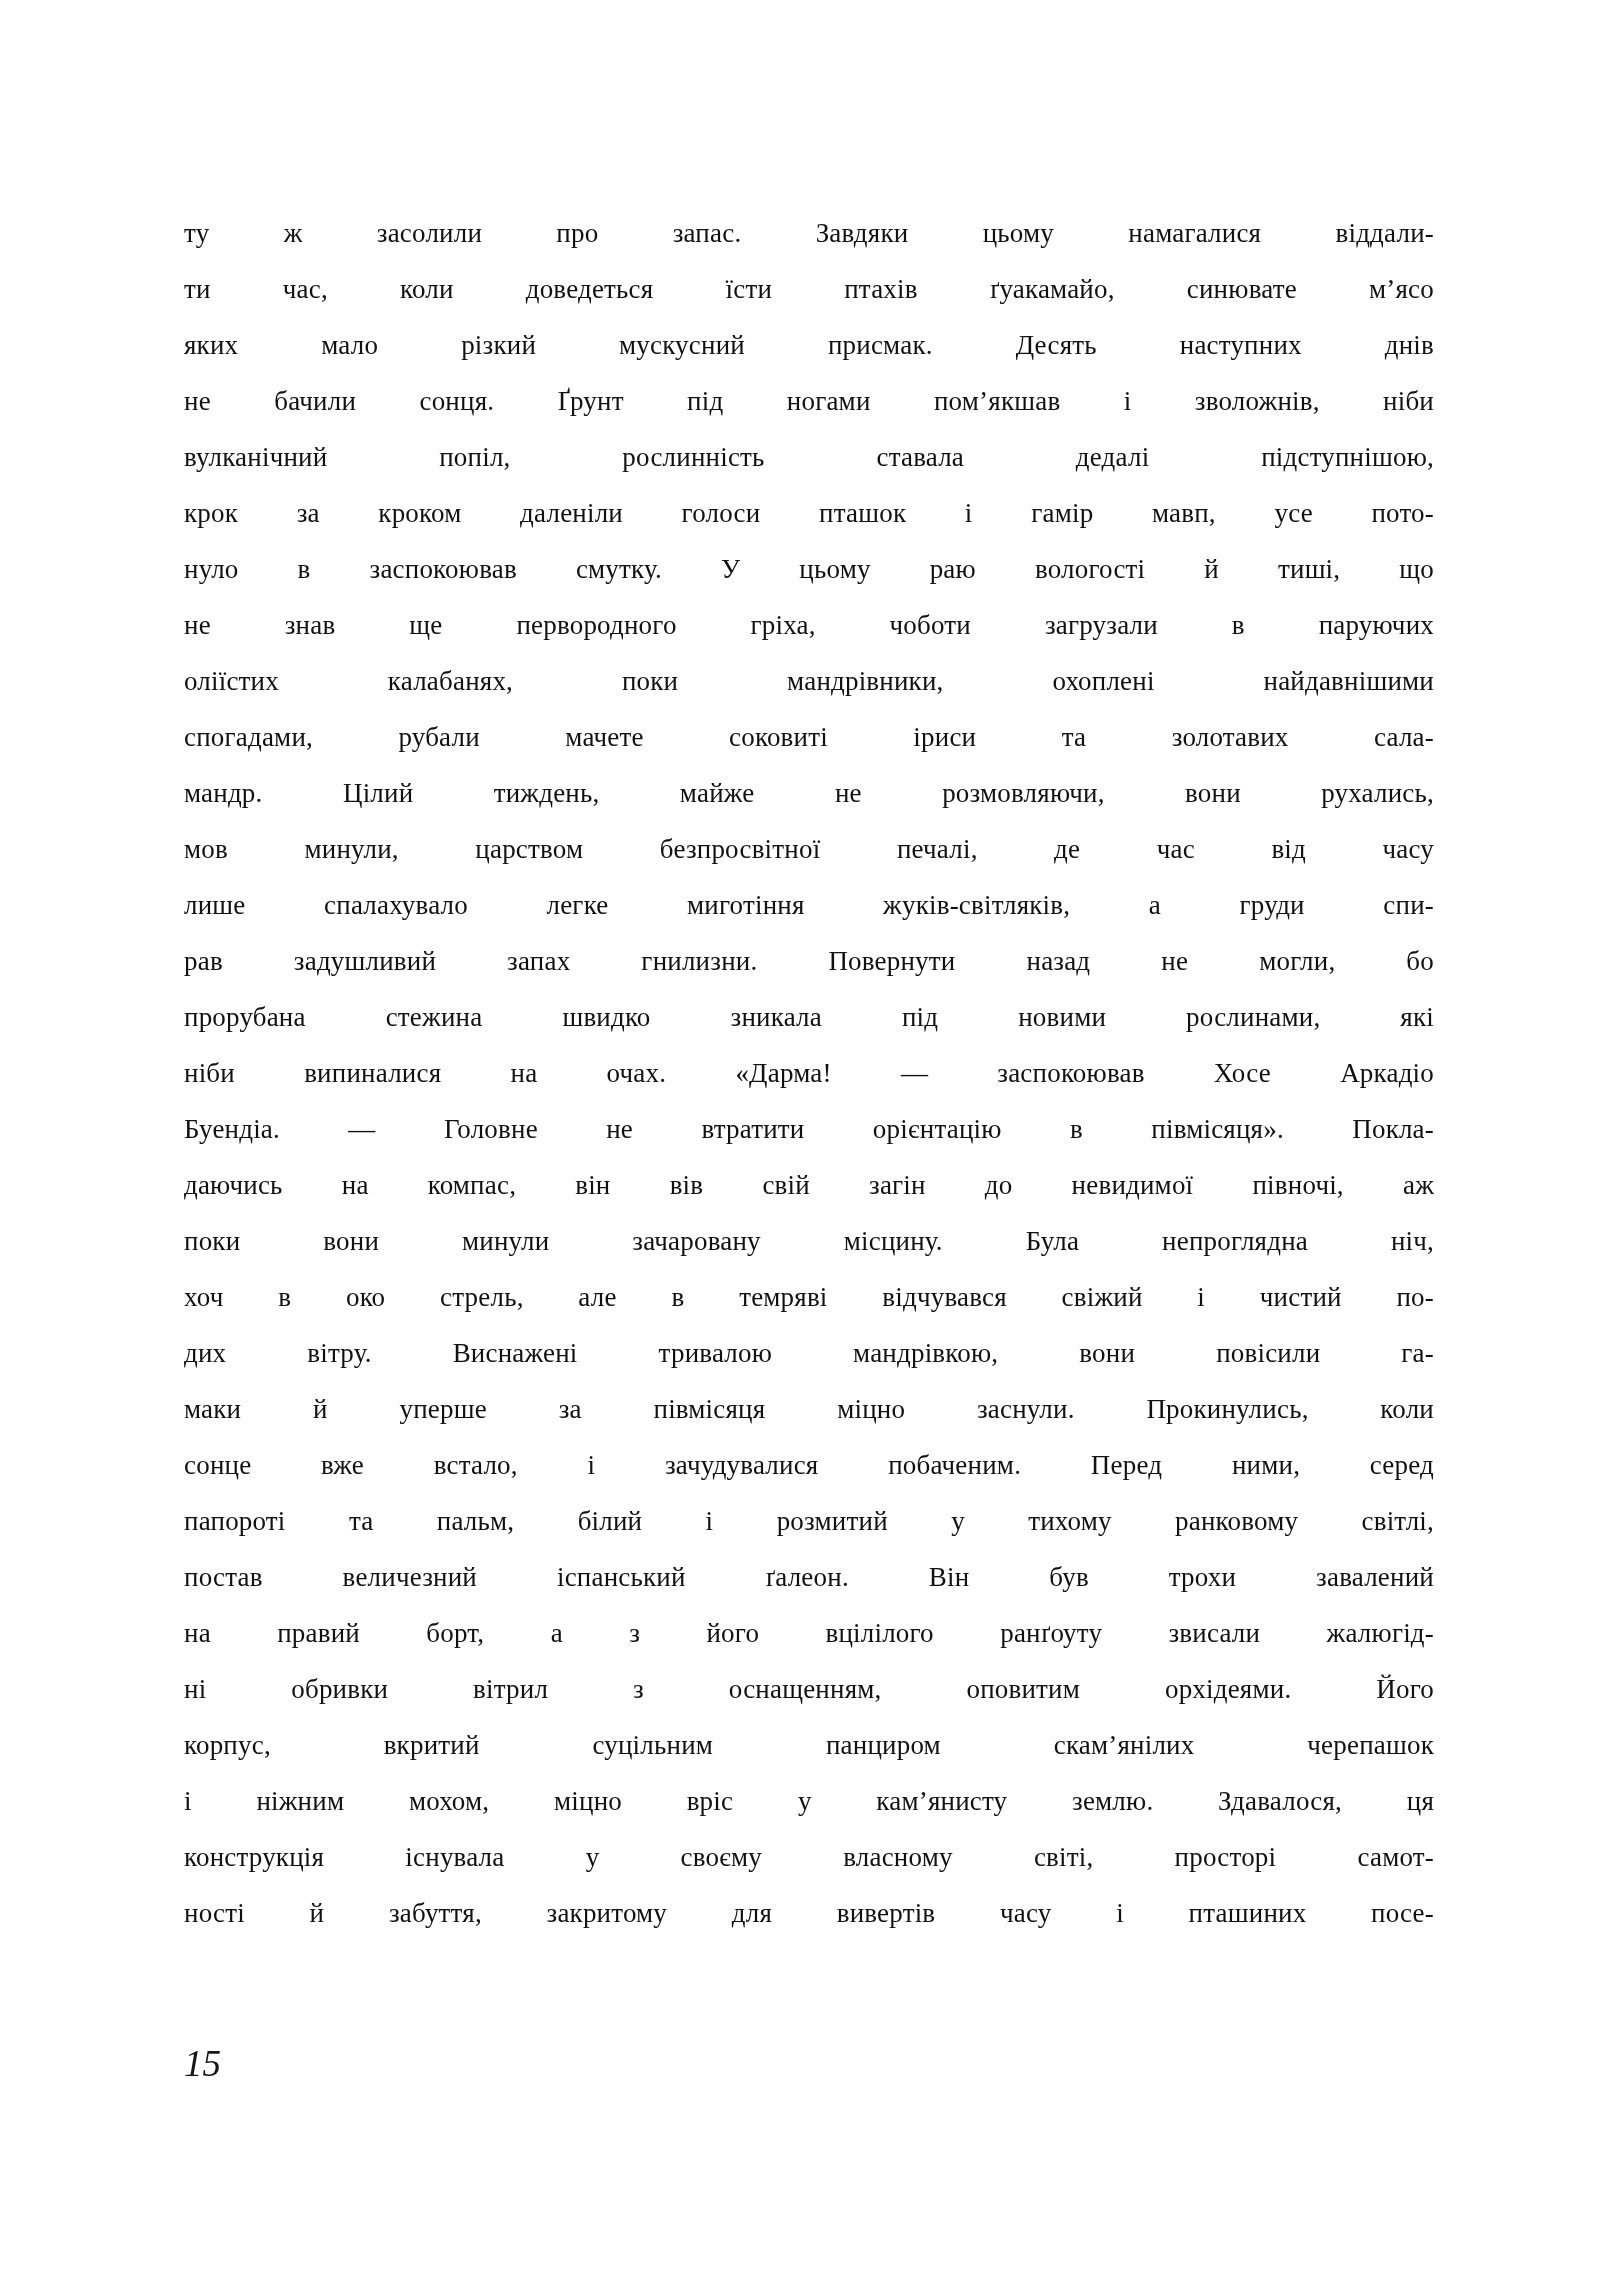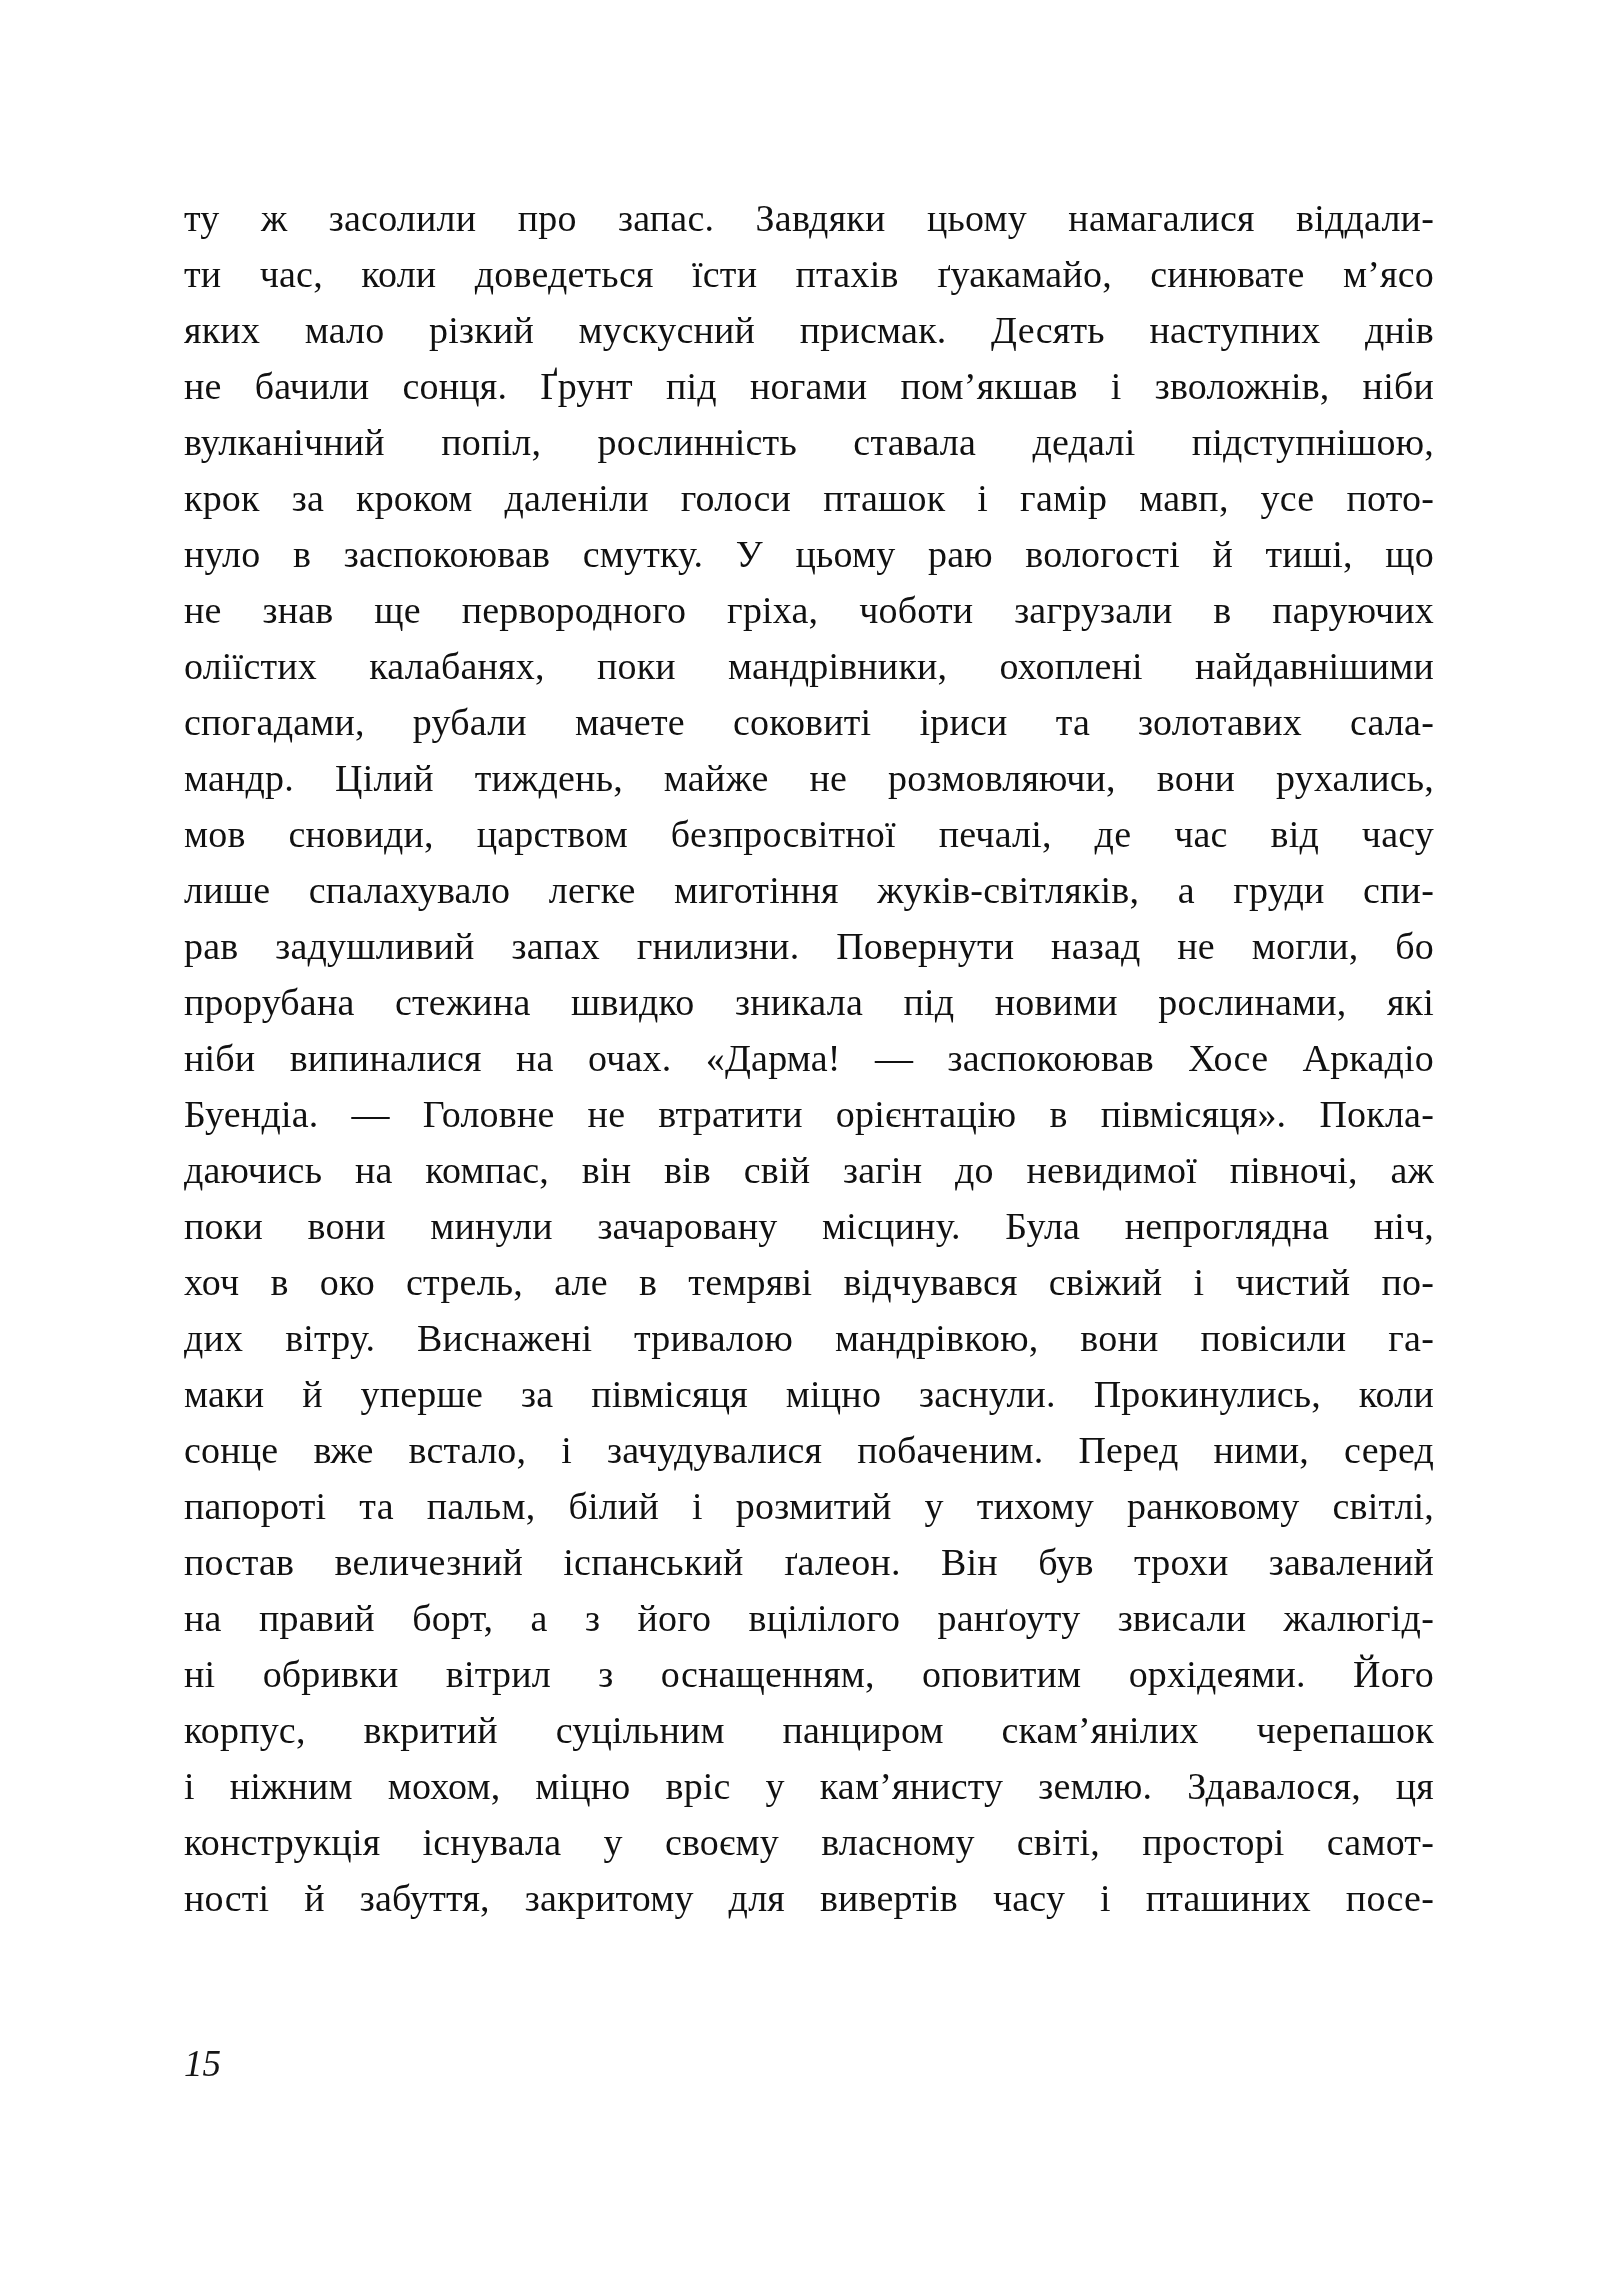--- a/index.html
+++ b/index.html
@@ -16,23 +16,23 @@
   }
   .book-page {
     position: absolute;
     inset: 0;
     background: #ffffff;
     overflow: hidden;
   }
   .text-block {
     position: absolute;
     left: 184px;
-    top: 190px;
+    top: 205px;
     width: 1250px;
-    font-size: 38px;
+    font-size: 27px;
     line-height: 56px;
     letter-spacing: 0.2px;
   }
   .text-line {
     text-align: justify;
     text-align-last: justify;
     white-space: normal;
     word-spacing: 0.8px;
   }
   .page-number {
@@ -55,21 +55,21 @@
       <div class="text-line">ти час, коли доведеться їсти птахів ґуакамайо, синювате м’ясо</div>
       <div class="text-line">яких мало різкий мускусний присмак. Десять наступних днів</div>
       <div class="text-line">не бачили сонця. Ґрунт під ногами пом’якшав і зволожнів, ніби</div>
       <div class="text-line">вулканічний попіл, рослинність ставала дедалі підступнішою,</div>
       <div class="text-line">крок за кроком даленіли голоси пташок і гамір мавп, усе пото-</div>
       <div class="text-line">нуло в заспокоював смутку. У цьому раю вологості й тиші, що</div>
       <div class="text-line">не знав ще первородного гріха, чоботи загрузали в паруючих</div>
       <div class="text-line">оліїстих калабанях, поки мандрівники, охоплені найдавнішими</div>
       <div class="text-line">спогадами, рубали мачете соковиті іриси та золотавих сала-</div>
       <div class="text-line">мандр. Цілий тиждень, майже не розмовляючи, вони рухались,</div>
-      <div class="text-line">мов сновиди, царством безпросвітної печалі, де час від часу</div>
+      <div class="text-line">мов минули, царством безпросвітної печалі, де час від часу</div>
       <div class="text-line">лише спалахувало легке миготіння жуків-світляків, а груди спи-</div>
       <div class="text-line">рав задушливий запах гнилизни. Повернути назад не могли, бо</div>
       <div class="text-line">прорубана стежина швидко зникала під новими рослинами, які</div>
       <div class="text-line">ніби випиналися на очах. «Дарма! — заспокоював Хосе Аркадіо</div>
       <div class="text-line">Буендіа. — Головне не втратити орієнтацію в півмісяця». Покла-</div>
       <div class="text-line">даючись на компас, він вів свій загін до невидимої півночі, аж</div>
       <div class="text-line">поки вони минули зачаровану місцину. Була непроглядна ніч,</div>
       <div class="text-line">хоч в око стрель, але в темряві відчувався свіжий і чистий по-</div>
       <div class="text-line">дих вітру. Виснажені тривалою мандрівкою, вони повісили га-</div>
       <div class="text-line">маки й уперше за півмісяця міцно заснули. Прокинулись, коли</div>

